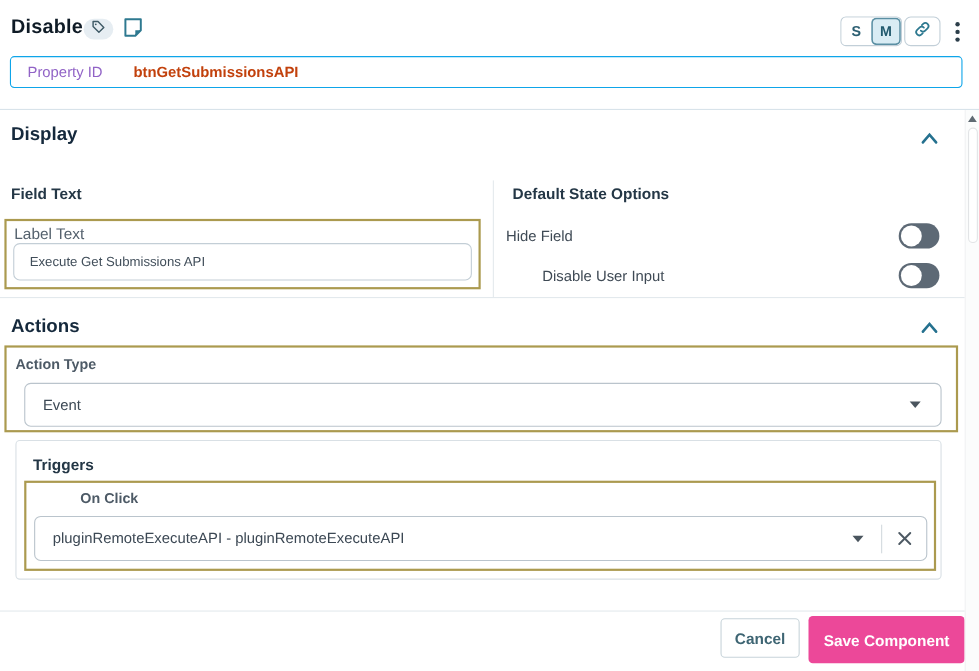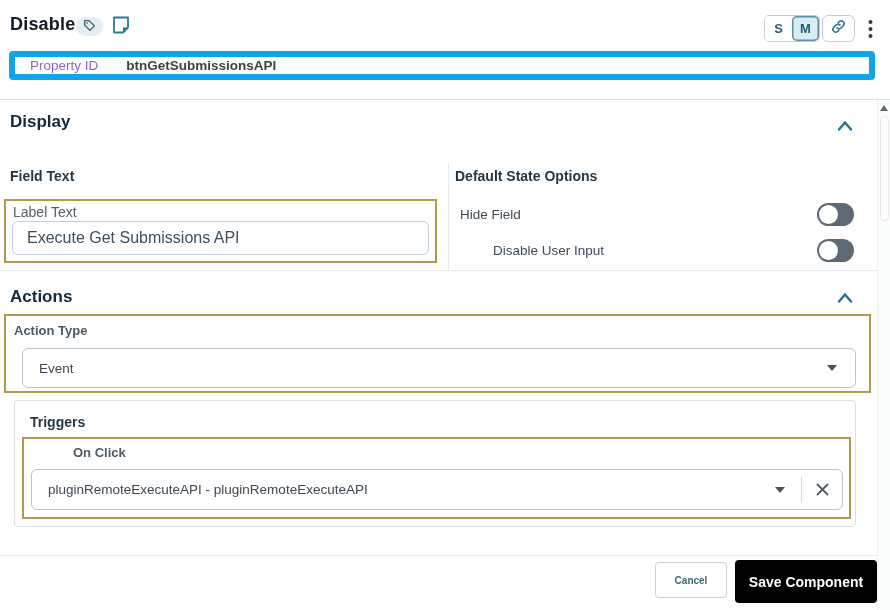--- a/index.html
+++ b/index.html
@@ -40,25 +40,25 @@
     display: flex; align-items: center; justify-content: center; cursor: pointer;
   }
   .kebab-btn {
     position: absolute; left: 862px; top: 17px; width: 16px; height: 24px;
     display: flex; align-items: center; justify-content: center; cursor: pointer;
   }
 
   
   .prop-row {
     position: absolute; left: 9px; top: 51px; width: 866px; height: 29px;
-    border: 6px solid #0ea5e9; border-radius: 4px; background: #fff;
+    border: 1px solid #0ea5e9; border-radius: 4px; background: #fff;
     display: flex; align-items: center;
   }
   .prop-label { margin-left: 15px; font-size: 13.5px; color: #9163c6; }
-  .prop-value { margin-left: 28px; font-size: 13.5px; font-weight: bold; color: #404040; }
+  .prop-value { margin-left: 28px; font-size: 13.5px; font-weight: bold; color: #c2410c; }
 
   
   .divider { position: absolute; left: 0; height: 1px; background: #d8e3ea; }
   .divider.full { width: 890px; }
   .divider.soft { background: #e3e9ed; }
   .col-divider { position: absolute; left: 448px; top: 164px; width: 1px; height: 106px; background: #e4e9ed; }
 
   
   .section-title {
     position: absolute; left: 10px; font-size: 17px; font-weight: bold; color: #15293c;
@@ -69,21 +69,21 @@
   .sub-heading { position: absolute; font-size: 14px; font-weight: bold; color: #243746; }
   .field-label { position: absolute; font-size: 14px; color: #54616d; }
   .field-label.strong { font-weight: 700; color: #4d5a66; font-size: 13px; }
 
   
   .gold-box { position: absolute; border: 2px solid #ab9a4f; background: transparent; }
 
   
   .text-input {
     position: absolute; border: 1px solid #c3ced6; border-radius: 6px; background: #fff;
-    font-family: "Liberation Sans", sans-serif; font-size: 16px; color: #414e5a;
+    font-family: "Liberation Sans", sans-serif; font-size: 12px; color: #414e5a;
     padding-left: 14px; outline: none;
   }
   .select {
     position: absolute; border: 1px solid #bac4cc; border-radius: 6px; background: #fff;
     display: flex; align-items: center; cursor: pointer;
   }
   .select .sel-text { margin-left: 16px; font-size: 13.5px; color: #3c4854; flex: 1; }
   .caret-down {
     width: 0; height: 0; border-left: 5px solid transparent; border-right: 5px solid transparent;
     border-top: 6px solid #4a555e; margin-right: 18px;
@@ -107,26 +107,26 @@
   
   .triggers-card {
     position: absolute; left: 14px; top: 400px; width: 842px; height: 127px;
     border: 1px solid #d9e0e5; border-radius: 4px; background: #fff;
   }
 
   
   .btn-cancel {
     position: absolute; left: 655px; top: 562px; width: 72px; height: 36px;
     background: #fff; border: 1px solid #c8d4da; border-radius: 4px;
-    font-family: "Liberation Sans", sans-serif; font-size: 10px; font-weight: 600;
+    font-family: "Liberation Sans", sans-serif; font-size: 14px; font-weight: 600;
     color: #3e6573; cursor: pointer;
   }
   .btn-save {
     position: absolute; left: 735px; top: 560px; width: 142px; height: 43px;
-    background: #000000; border: none; border-radius: 4px;
+    background: #ec4899; border: none; border-radius: 4px;
     font-family: "Liberation Sans", sans-serif; font-size: 14px; font-weight: bold;
     color: #ffffff; cursor: pointer;
   }
 
   
   .scrollbar {
     position: absolute; left: 877px; top: 100px; width: 13px; height: 510px;
     background: #fbfcfc; border-left: 1px solid #f0f2f3;
   }
   .scroll-up {
@@ -193,21 +193,21 @@
 
   <div class="section-title" style="top:112px;">Display</div>
   <div class="chevron" style="top:119px;">
     <svg width="18" height="14" viewBox="0 0 18 14">
         <polyline points="3,10.5 9,3.5 15,10.5" fill="none" stroke="#25718f" stroke-width="2.4" stroke-linecap="round"></polyline>
       </svg>
   </div>
 
   <div class="sub-heading" style="left:10px; top:168px;">Field Text</div>
   <div class="col-divider"></div>
-  <div class="sub-heading" style="left:445px; top:168px;padding-left:10px;">Default State Options</div>
+  <div class="sub-heading" style="left:456px; top:168px;padding-left:10px;">Default State Options</div>
 
   <div class="gold-box" style="left:4px; top:199px; width:433px; height:64px;"></div>
   <div class="field-label" style="left:13px; top:204px;">Label Text</div>
   <input class="text-input" style="left: 12px; top: 221px; width: 417px; height: 34px;" value="Execute Get Submissions API">
 
   <div class="field-label" style="left:460px; top:207px; font-size:13.5px; color:#3f4a55;text-align:right;">Hide Field</div>
   <div class="toggle" style="top:203px;">
       <span class="knob"></span>
     </div>
 

